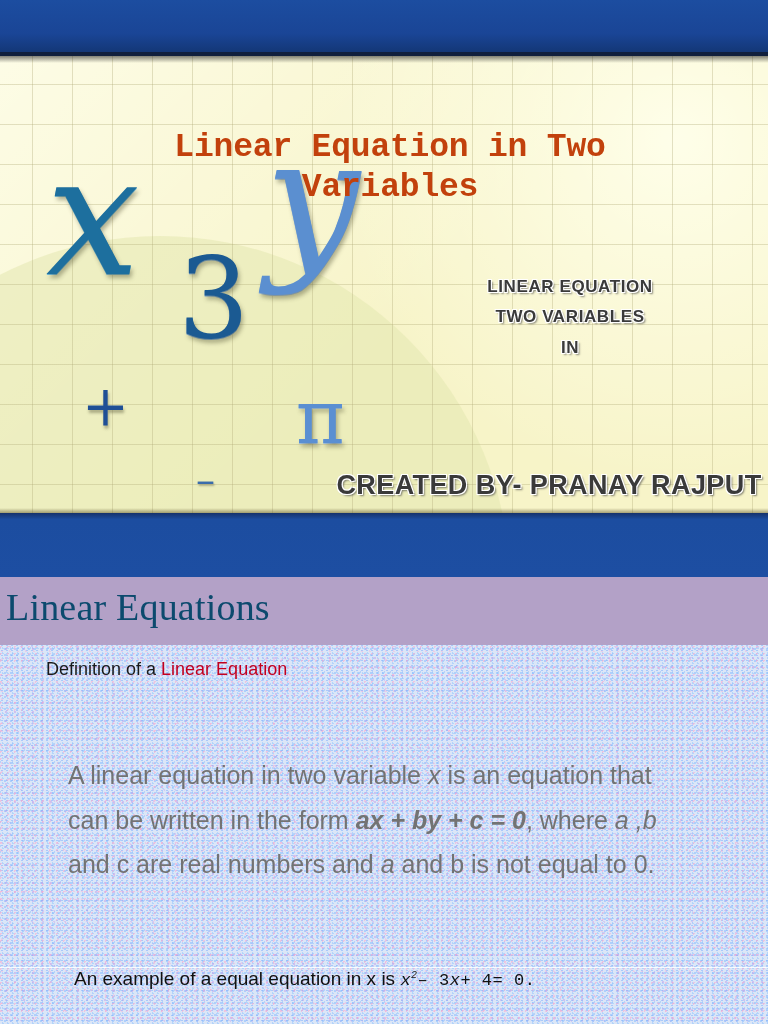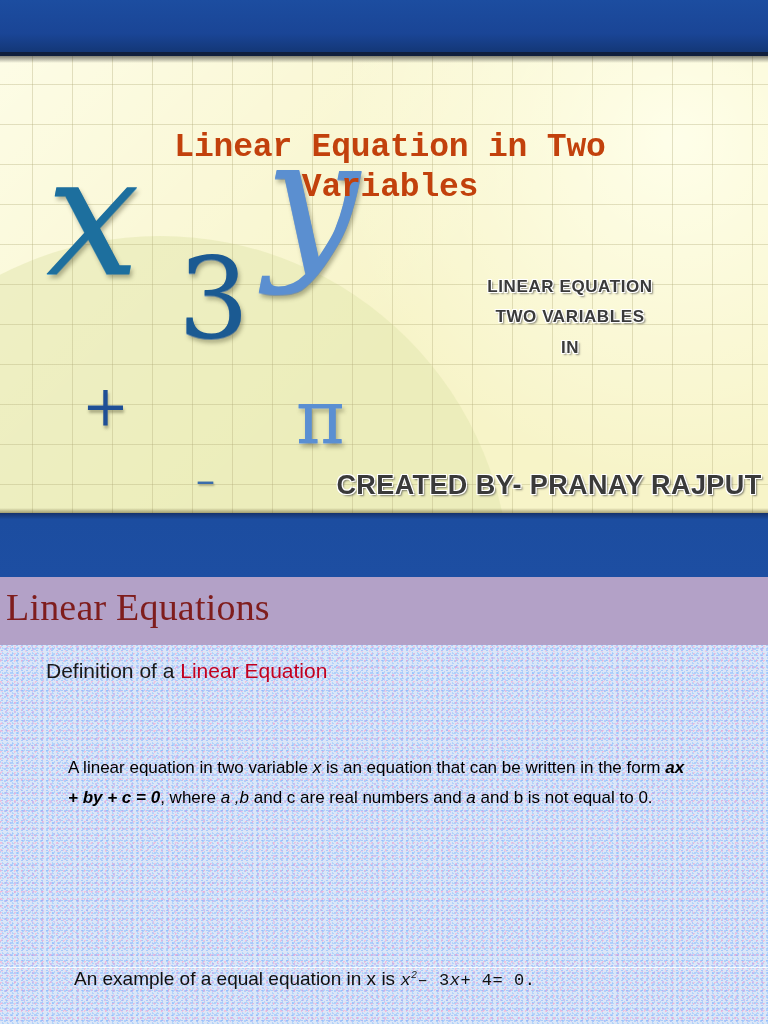--- a/index.html
+++ b/index.html
@@ -97,21 +97,21 @@
 
   
   .slide2 { position:absolute; left:0; top:577px; width:768px; height:447px; overflow:hidden; }
   .s2-header {
     position:absolute; left:0; top:0; width:768px; height:68px;
     background:#b3a1c7;
   }
   .s2-header-title {
     position:absolute; left:6px; top:8px;
     font-family:"Liberation Serif", serif;
-    font-size:38px; color:#7f1d1d; letter-spacing:.2px;
+    font-size:38px; color:#0c4a6e; letter-spacing:.2px;
   }
   .s2-body {
     position:absolute; left:0; top:68px; width:768px; height:379px;
     background:#dbe6f7;
     overflow:hidden;
   }
   .noise {
     position:absolute; inset:0; opacity:.9;
     background-image:
       radial-gradient(circle at 11% 22%, rgba(255,160,200,.55) 0 1px, transparent 1px),
@@ -123,26 +123,26 @@
       radial-gradient(circle at 92% 15%, rgba(200,160,235,.45) 0 1px, transparent 1px),
       radial-gradient(circle at 5% 55%,  rgba(140,185,250,.5) 0 1px, transparent 1px);
     background-size:7px 7px, 5px 5px, 9px 9px, 6px 6px, 8px 8px, 5px 5px, 11px 11px, 6px 6px;
   }
   .s2-line {
     position:absolute; left:0; top:322px; width:100%; height:1px;
     background:rgba(255,255,255,.85);
   }
   .s2-def {
     position:absolute; left:46px; top:14px;
-    font-size:21px; color:#1a1a1a; white-space:nowrap;
+    font-size:18px; color:#1a1a1a; white-space:nowrap;
   }
   .s2-def .hl { color:#c2001f; }
   .s2-para {
     position:absolute; left:68px; top:108px; width:620px;
-    font-size:17px; line-height:1.78; color:#000000;
+    font-size:25px; line-height:1.78; color:#737373;
   }
   .s2-para b { font-weight:bold; font-style:italic; }
   .s2-para i { font-style:italic; }
   .s2-example {
     position:absolute; left:74px; top:323px; width:660px;
     font-size:19px; color:#111111; white-space:nowrap;
   }
   .mathf {
     font-family:Liberation Mono, monospace; font-style:italic;
     font-size:17px; letter-spacing:.5px;

